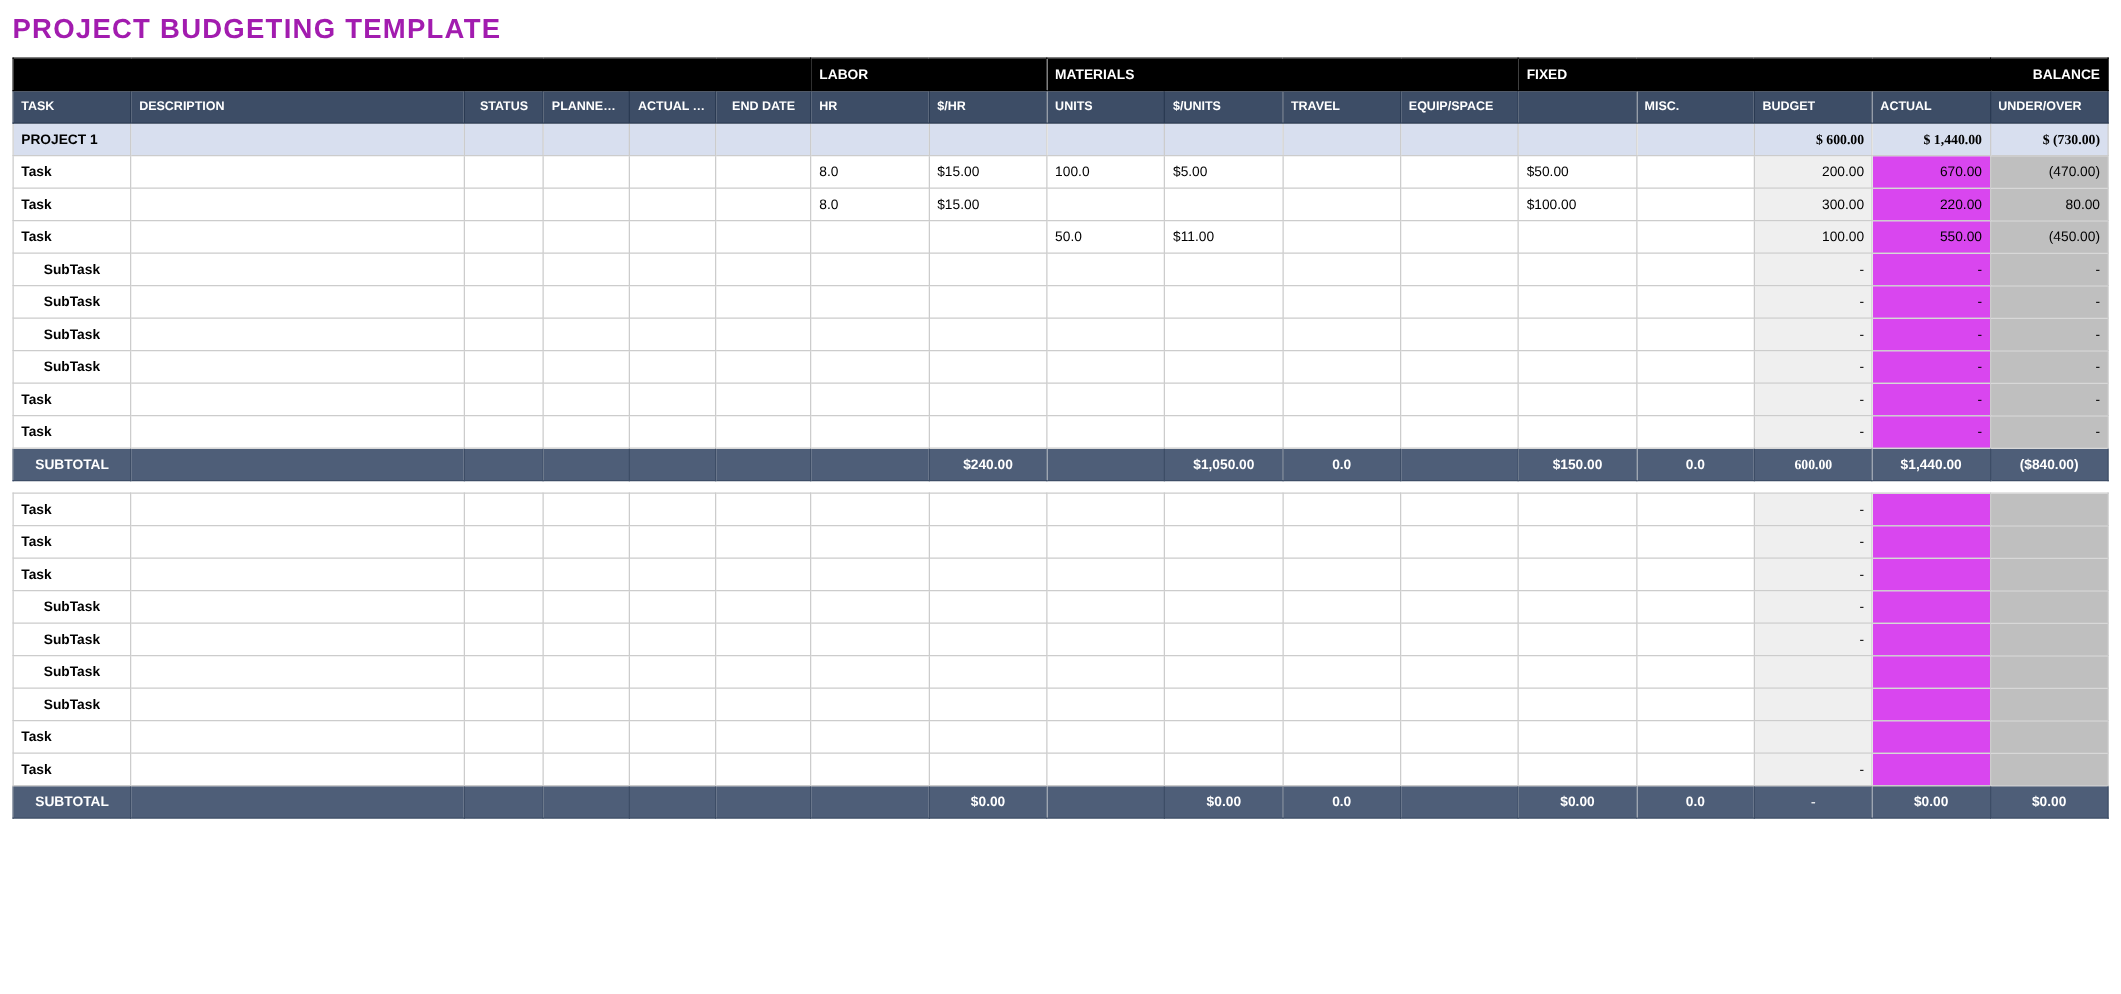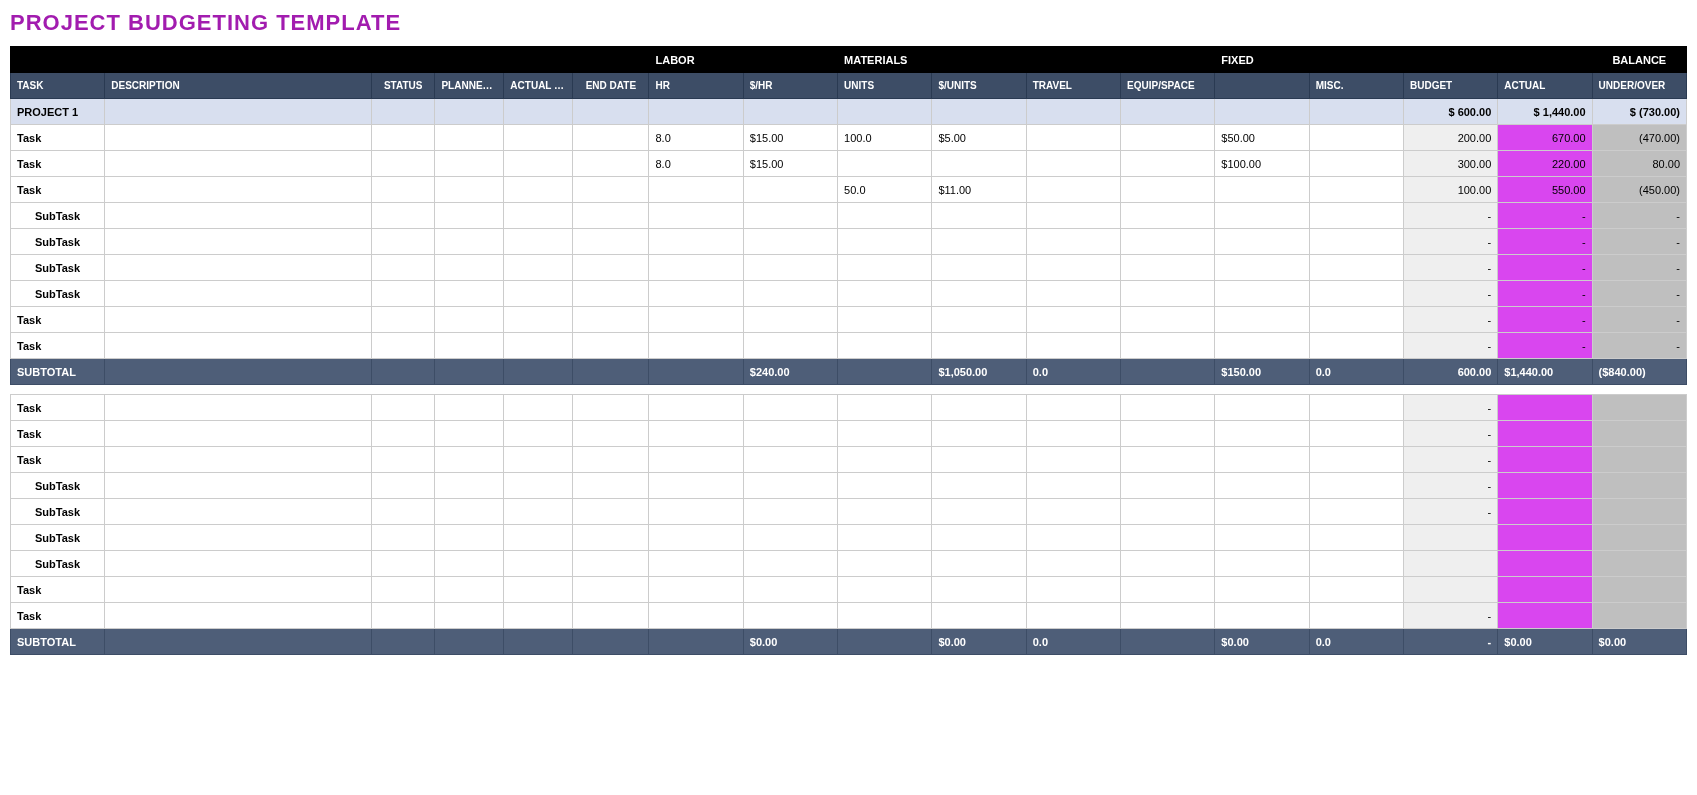--- a/index.html
+++ b/index.html
@@ -4,27 +4,27 @@
 <style>
   * { box-sizing: border-box; margin: 0; padding: 0; }
   body { font-family: Arial, sans-serif; font-size: 11px; background: #fff; padding: 10px; }
   .title { font-family: "Arial Black", Arial, sans-serif; font-size: 22px; font-weight: 900; color: #a21caf; letter-spacing: 1px; margin-bottom: 10px; }
   table { border-collapse: collapse; width: 100%; table-layout: fixed; }
   td, th { border: 1px solid #ccc; padding: 4px 6px; height: 26px; overflow: hidden; white-space: nowrap; text-overflow: ellipsis; }
   .black-row td { background: #000; color: #fff; font-weight: bold; border-color: #000; }
   .header-row td { background: #3d4d66; color: #fff; font-weight: bold; font-size: 10px; border-color: #2a3a52; }
   .header-row td.center { text-align: center; }
   .project-row td { background: #d8dfef; font-weight: bold; }
-  .subtotal-row td { background: #4e5e78; color: #fff; font-weight: bold; border-color: #3d4d66; }
+  .subtotal-row td { background: #4e5e78; color: #fff; font-weight: bold; border-color: #3d4d66; text-align: center; }
   .task-cell { font-weight: bold; padding-left: 6px; }
   .subtask-cell { font-weight: bold; padding-left: 24px; }
   .budget-col { background: #efefef; text-align: right; padding-left: 15px; }
   .actual-col { background: #d946ef; text-align: right; }
   .under-col { background: #bfbfbf; text-align: right; }
-  .right { text-align: right; }
+  .right { text-align: right; font-family: Liberation Serif, serif; }
   .spacer-row td { border: none; height: 10px; background: #fff; }
   .c-task{width:5.2%} .c-desc{width:14.7%} .c-status{width:3.5%} .c-pstart{width:3.8%} .c-astart{width:3.8%} .c-end{width:4.2%}
   .c-hr{width:5.2%} .c-rate{width:5.2%} .c-units{width:5.2%} .c-punits{width:5.2%} .c-travel{width:5.2%} .c-equip{width:5.2%}
   .c-fixed{width:5.2%} .c-misc{width:5.2%} .c-budget{width:5.2%} .c-actual{width:5.2%} .c-under{width:5.2%}
 </style>
 </head>
 <body>
 
 <div class="title">PROJECT BUDGETING TEMPLATE</div>
 
@@ -47,21 +47,21 @@
       <col class="c-budget">
       <col class="c-actual">
       <col class="c-under">
   </colgroup>
   <tbody id="tbody">
       <tr class="black-row">
         <td colspan="6"></td>
         <td colspan="2">LABOR</td>
         <td colspan="4">MATERIALS</td>
         <td colspan="4">FIXED</td>
-        <td style="text-align:center">BALANCE</td>
+        <td style="text-align:right">BALANCE</td>
       </tr>
       <tr class="header-row">
         <td class="">TASK</td>
         <td class="">DESCRIPTION</td>
         <td class="center">STATUS</td>
         <td class="center">PLANNED START DATE</td>
         <td class="center">ACTUAL START DATE</td>
         <td class="center">END DATE</td>
         <td class="">HR</td>
         <td class="">$/HR</td>

